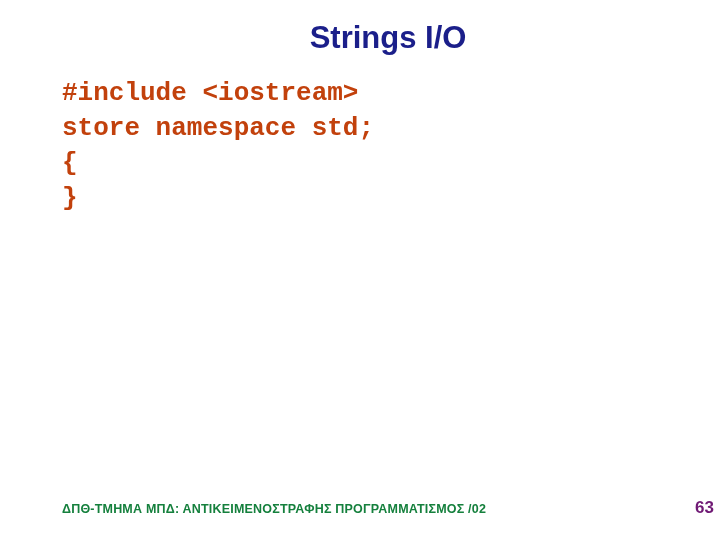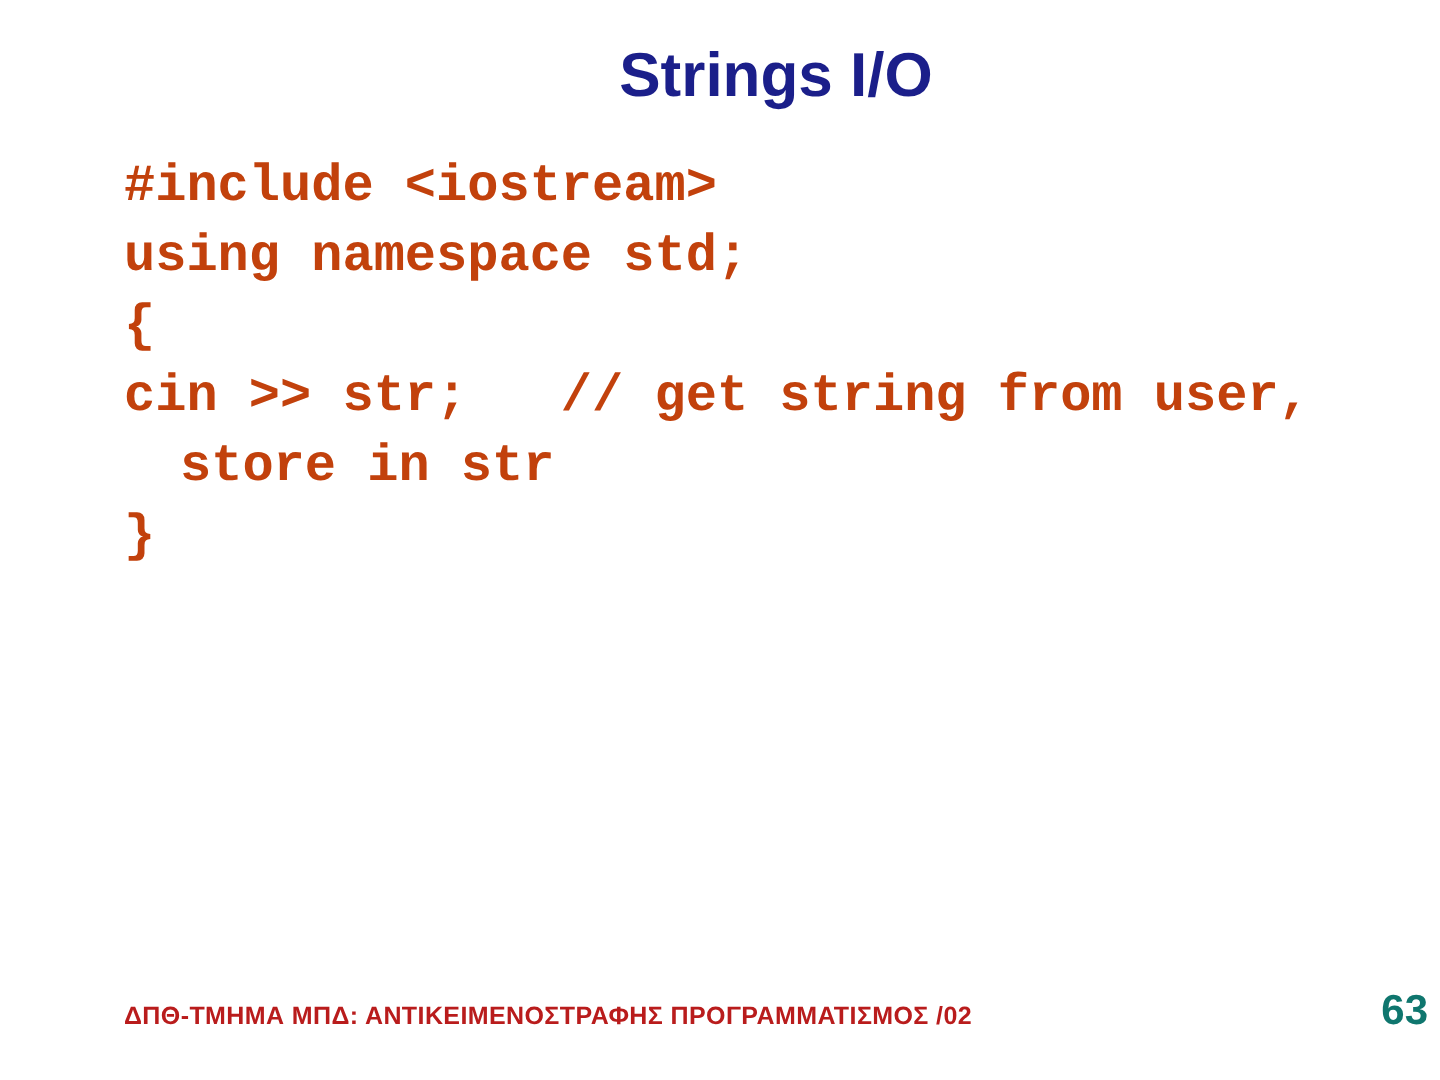--- a/index.html
+++ b/index.html
@@ -44,45 +44,44 @@
   .footer {
     position: absolute;
     bottom: 22px;
     left: 34px;
     right: 34px;
     display: flex;
     justify-content: space-between;
     align-items: baseline;
   }
   .footer-left {
-    color: #b91c1c;
+    color: #15803d;
     font-family: Verdana, Geneva, sans-serif;
     font-weight: bold;
     font-size: 12.5px;
     letter-spacing: 0.2px;
   }
   .footer-right {
-    color: #0f766e;
+    color: #701a75;
     font-family: Verdana, Geneva, sans-serif;
     font-weight: bold;
-    font-size: 21px;
+    font-size: 17px;
   }
 </style>
 </head>
 <body>
 
 <div class="slide">
 
   <div class="title">Strings I/O</div>
 
   <div class="code">
     <p class="line">#include &lt;iostream&gt;</p>
-    <p class="line">using namespace std;</p>
+    <p class="line">store namespace std;</p>
     <p class="line">{</p>
-    <p class="line">cin &gt;&gt; str;   // get string from user, store in str</p>
     <p class="line">}</p>
   </div>
 
   <div class="footer">
     <div class="footer-left">ΔΠΘ-ΤΜΗΜΑ ΜΠΔ: ΑΝΤΙΚΕΙΜΕΝΟΣΤΡΑΦΗΣ ΠΡΟΓΡΑΜΜΑΤΙΣΜΟΣ /02</div>
     <div class="footer-right">63</div>
   </div>
 
 </div>
 

